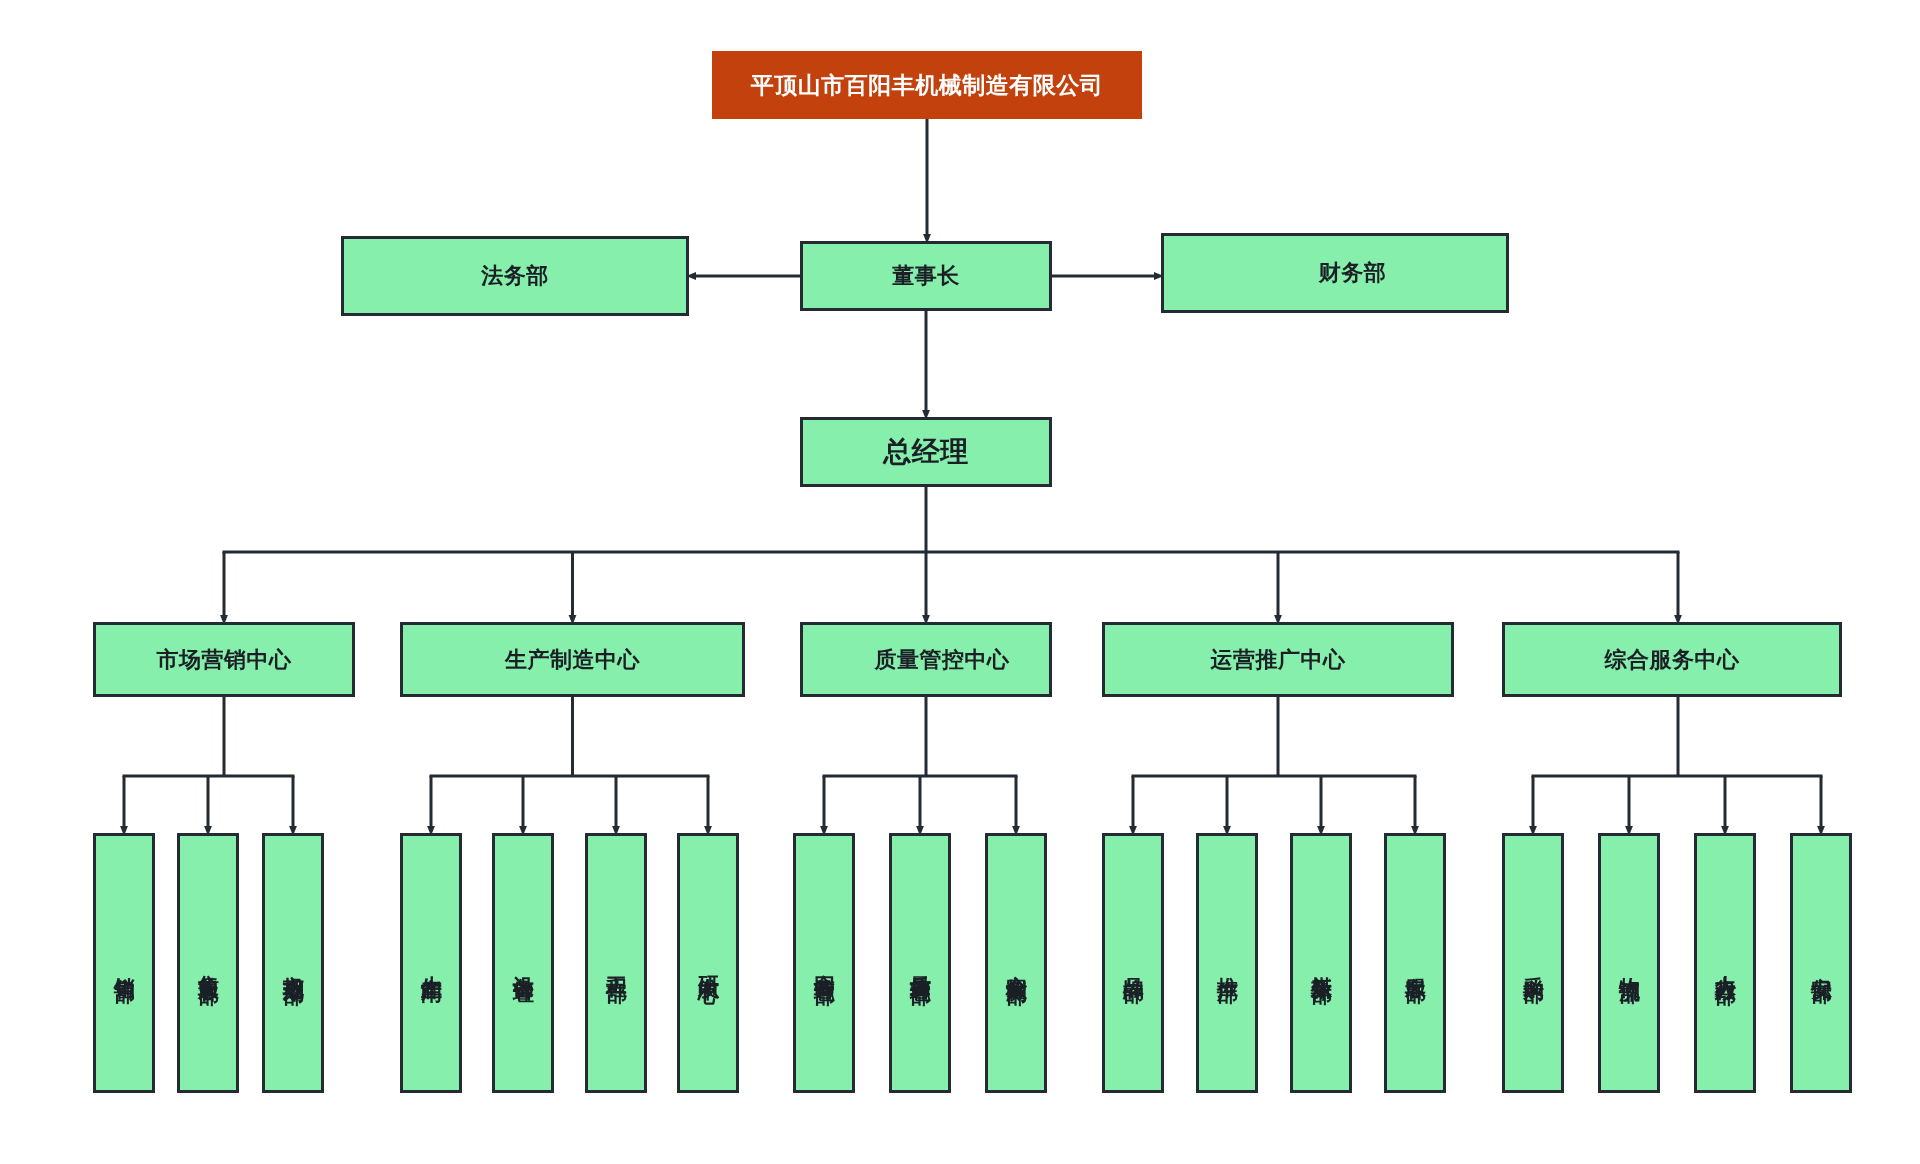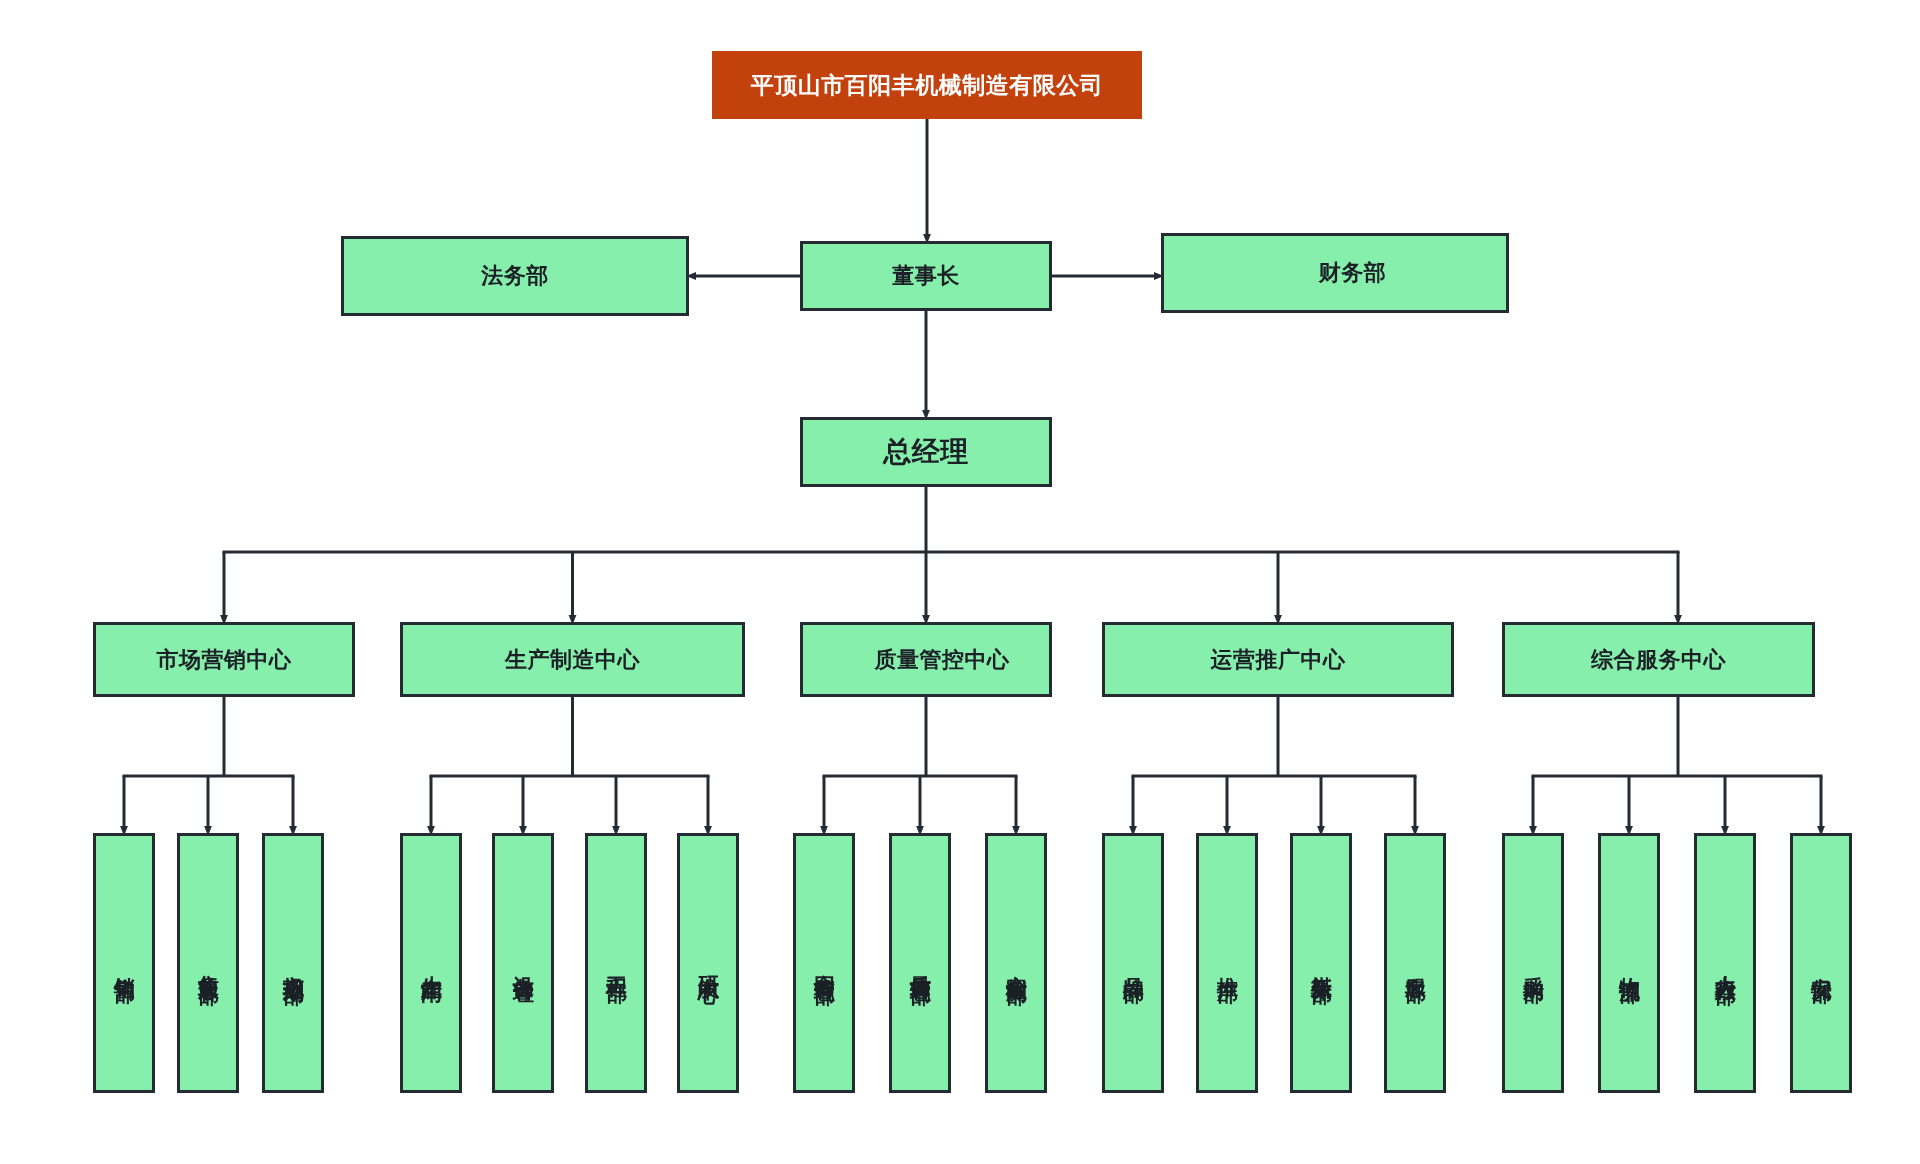--- a/index.html
+++ b/index.html
@@ -143,21 +143,21 @@
       </div>
       <div class="node lvl3" style="left: 400px; top: 622px; width: 345px; height: 75px;">
         <span class="node-label">生产制造中心</span>
       </div>
       <div class="node lvl3" style="left: 800px; top: 622px; width: 252px; height: 75px; padding-left: 32px;">
         <span class="node-label">质量管控中心</span>
       </div>
       <div class="node lvl3" style="left: 1102px; top: 622px; width: 352px; height: 75px;">
         <span class="node-label">运营推广中心</span>
       </div>
-      <div class="node lvl3" style="left: 1502px; top: 622px; width: 313px; height: 75px;">
+      <div class="node lvl3" style="left: 1502px; top: 622px; width: 340px; height: 75px;">
         <span class="node-label">综合服务中心</span>
       </div>
       <div class="node leaf" style="left: 93px; top: 833px; width: 62px; height: 260px;">
         <span class="node-label">销售部</span>
       </div>
       <div class="node leaf" style="left: 177px; top: 833px; width: 62px; height: 260px;">
         <span class="node-label">售前客服部</span>
       </div>
       <div class="node leaf" style="left: 262px; top: 833px; width: 62px; height: 260px;">
         <span class="node-label">市场规划部</span>

